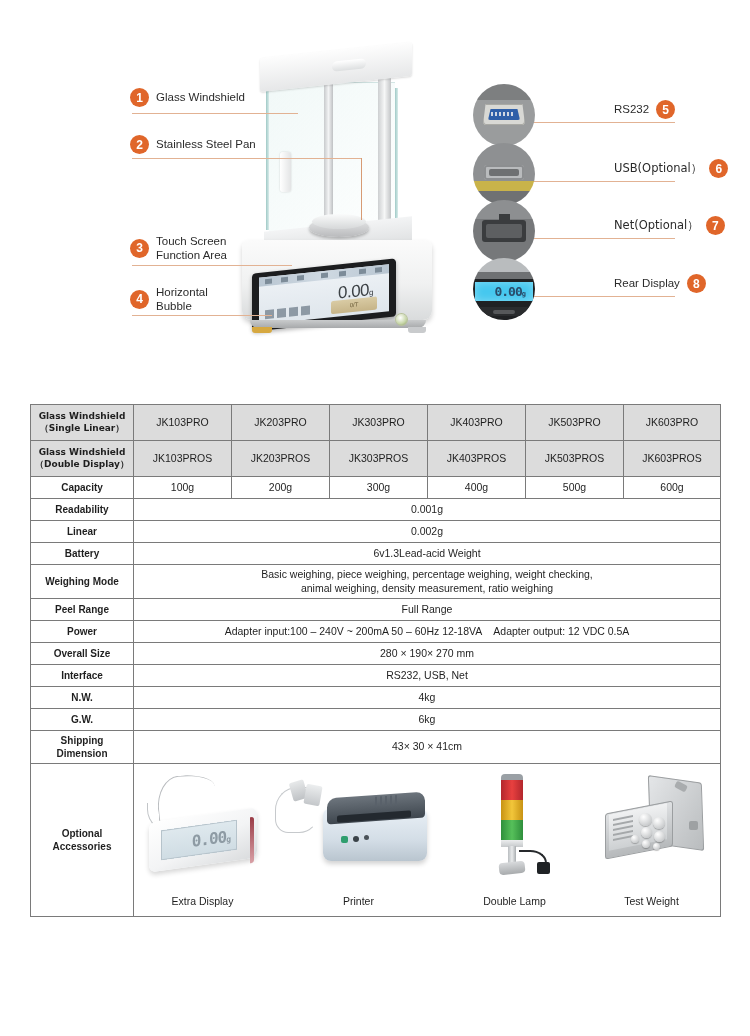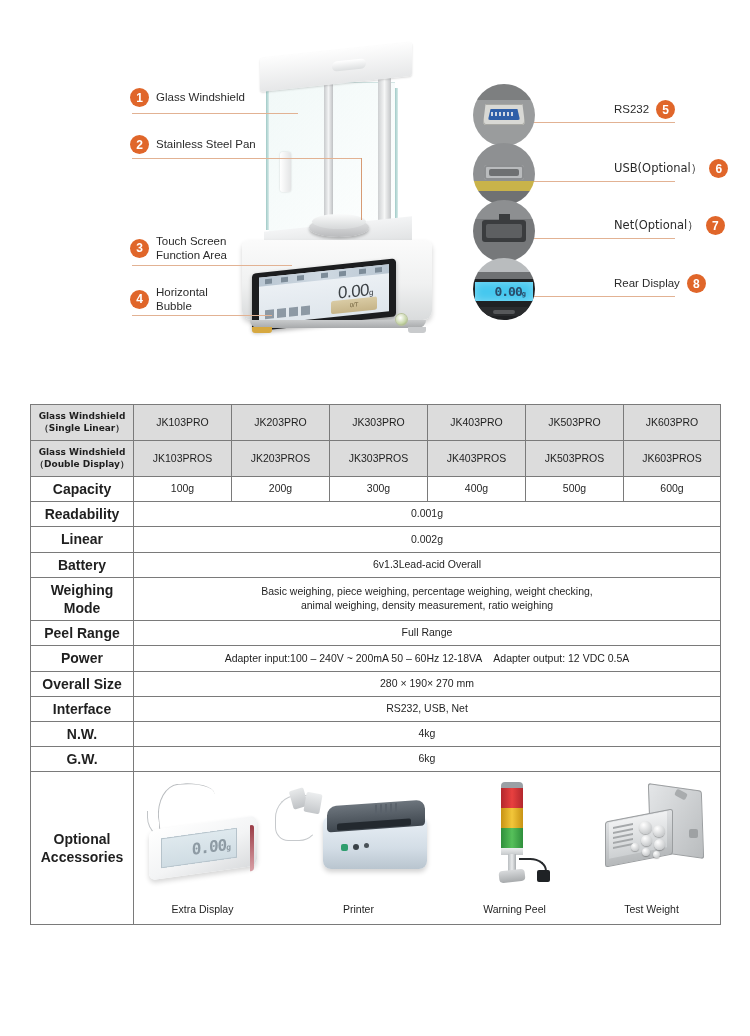--- a/index.html
+++ b/index.html
@@ -267,21 +267,21 @@
   }
   #spec-table td {
     border: 1px solid #7a7a7a;
     text-align: center;
     vertical-align: middle;
     padding: 3px 2px;
     line-height: 1.3;
   }
   #spec-table .rowhead {
     font-weight: bold;
-    font-size: 14px;
+    font-size: 10px;
     width: 103px;
   }
   #spec-table .model-row td { background: #dcdcdc; height: 29px; font-size: 10.5px; }
   #spec-table .model-row .rowhead { font-size: 9px; }
   #spec-table .val { font-size: 10.5px; }
   #spec-table tr { height: 22px; }
   .cjk { font-family: "DejaVu Sans", sans-serif; }
   .multiline { line-height: 1.35; }
 
   
@@ -603,21 +603,21 @@
     <tr>
       <td class="rowhead">Readability</td>
       <td class="val" colspan="6">0.001g</td>
     </tr>
     <tr>
       <td class="rowhead">Linear</td>
       <td class="val" colspan="6">0.002g</td>
     </tr>
     <tr>
       <td class="rowhead">Battery</td>
-      <td class="val" colspan="6">6v1.3Lead-acid Overall</td>
+      <td class="val" colspan="6">6v1.3Lead-acid Weight</td>
     </tr>
 
     <tr style="height:34px">
       <td class="rowhead">Weighing Mode</td>
       <td class="val multiline" colspan="6">
         <span>Basic weighing, piece weighing, percentage weighing, weight checking,</span><br>
         <span>animal weighing, density measurement, ratio weighing</span>
       </td>
     </tr>
 
@@ -637,20 +637,27 @@
       <td class="rowhead">Interface</td>
       <td class="val" colspan="6">RS232, USB, Net</td>
     </tr>
     <tr>
       <td class="rowhead">N.W.</td>
       <td class="val" colspan="6">4kg</td>
     </tr>
     <tr>
       <td class="rowhead">G.W.</td>
       <td class="val" colspan="6">6kg</td>
+    </tr>
+    <tr style="height:28px">
+      <td class="rowhead">
+        <span>Shipping</span><br>
+        <span>Dimension</span>
+      </td>
+      <td class="val" colspan="6">43× 30 × 41cm</td>
     </tr>
 
     <tr>
       <td class="rowhead">
         <span>Optional</span><br>
         <span>Accessories</span>
       </td>
       <td class="acc-cell" colspan="6">
         <div class="acc-wrap">
 
@@ -700,21 +707,21 @@
                 <div class="lp-red"></div>
                   <div class="lp-amber"></div>
                   <div class="lp-green"></div>
                 <div class="lp-collar"></div>
                   <div class="lp-pole"></div>
                   <div class="lp-base"></div>
                 <div class="lp-wire"></div>
                   <div class="lp-conn"></div>
               </div>
             </div>
-            <div class="acc-label">Warning Peel</div>
+            <div class="acc-label">Double Lamp</div>
           </div>
 
           <div class="acc-item">
             <div class="acc-art">
               <div class="art-weight">
                 <div class="tw-lid"></div>
                 <div class="tw-hinge"></div>
                 <div class="tw-box"></div>
                 <div class="tw-foam"></div>
                 <div class="tw-slots">

